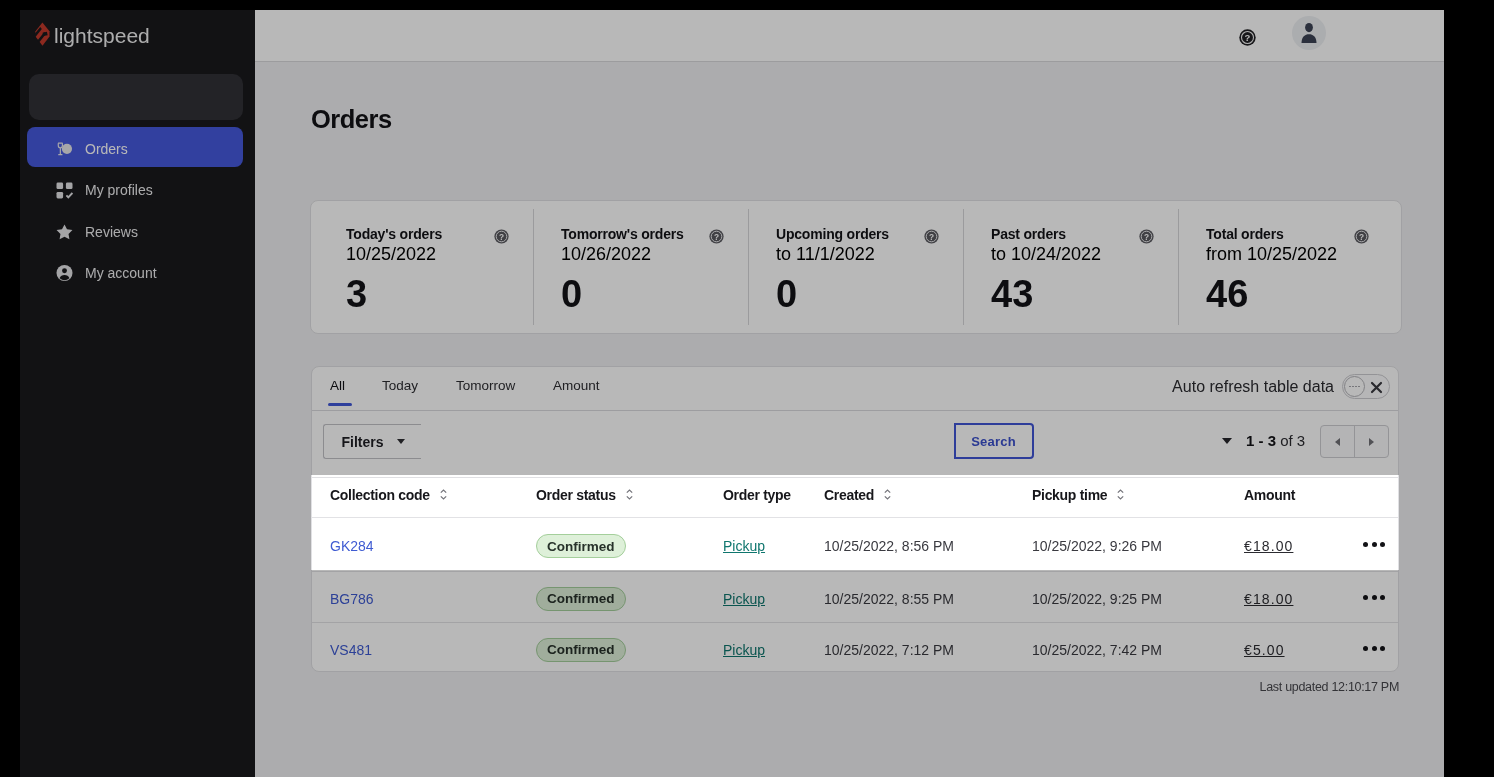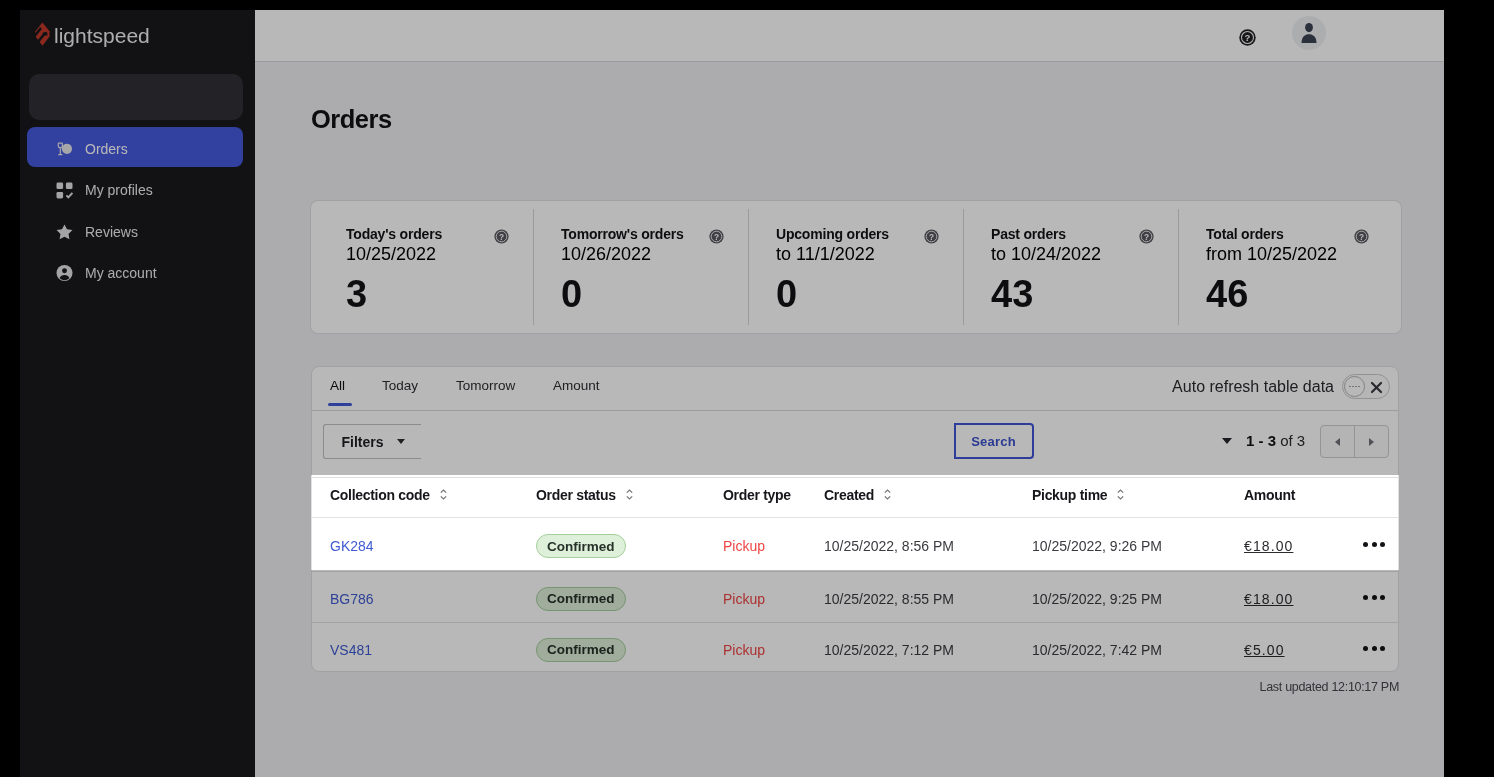--- a/index.html
+++ b/index.html
@@ -70,21 +70,21 @@
 .trow.h51 { height:51px; }
 .c1 { position:absolute; left:18px; display:flex; align-items:center; }
 .c2 { position:absolute; left:224px; display:flex; align-items:center; }
 .c3 { position:absolute; left:377px; display:flex; align-items:center;margin-left:34px; }
 .c4 { position:absolute; left:512px; display:flex; align-items:center; }
 .c5 { position:absolute; left:720px; display:flex; align-items:center; }
 .c6 { position:absolute; left:932px; display:flex; align-items:center; }
 .sorticon { margin-left:10px; }
 .link { color:#3f5bd2; }
 .badge { height:24px; padding:8px 10px; border-radius:12px; background:#def0d9; border:1px solid #a4cf9b; display:flex; align-items:center; font-size:13.5px; font-weight:700; color:#27312a; }
-.grey { color:#ef4444; }
+.grey { color:#0f766e;text-decoration:underline; }
 .amt { color:#2b2b30; letter-spacing:1.1px;text-decoration:underline; }
 .dots { position:absolute; right:13px; top:50%; margin-top:-2.5px; display:flex; gap:3.5px; }
 .dots i { width:5px; height:5px; border-radius:50%; background:#131317; }
 .lastupd { position:absolute; right:45px; top:670px; font-size:12.5px; letter-spacing:-0.3px; color:#47474d; }
 
 .spot { position:absolute; left:311px; top:475px; width:1088px; height:95px; box-shadow:0 0 0 3000px rgba(0,0,0,0.28); pointer-events:none; }
 </style>
 </head>
 <body>
 <div class="stage">

